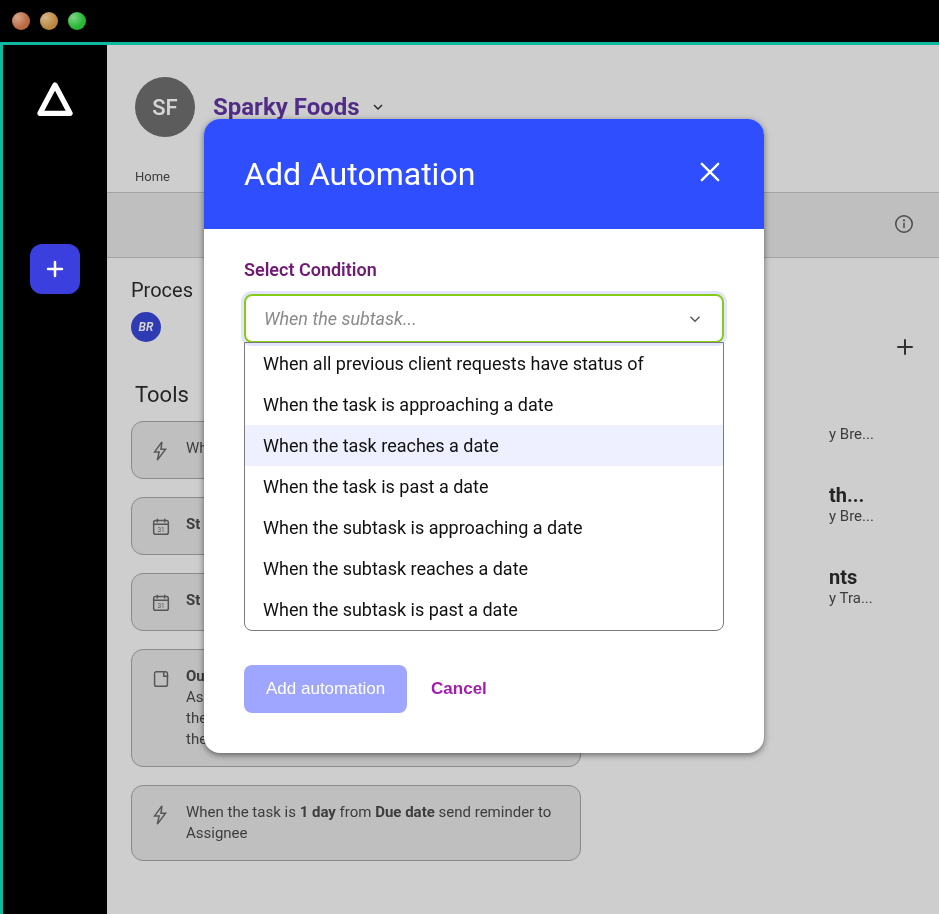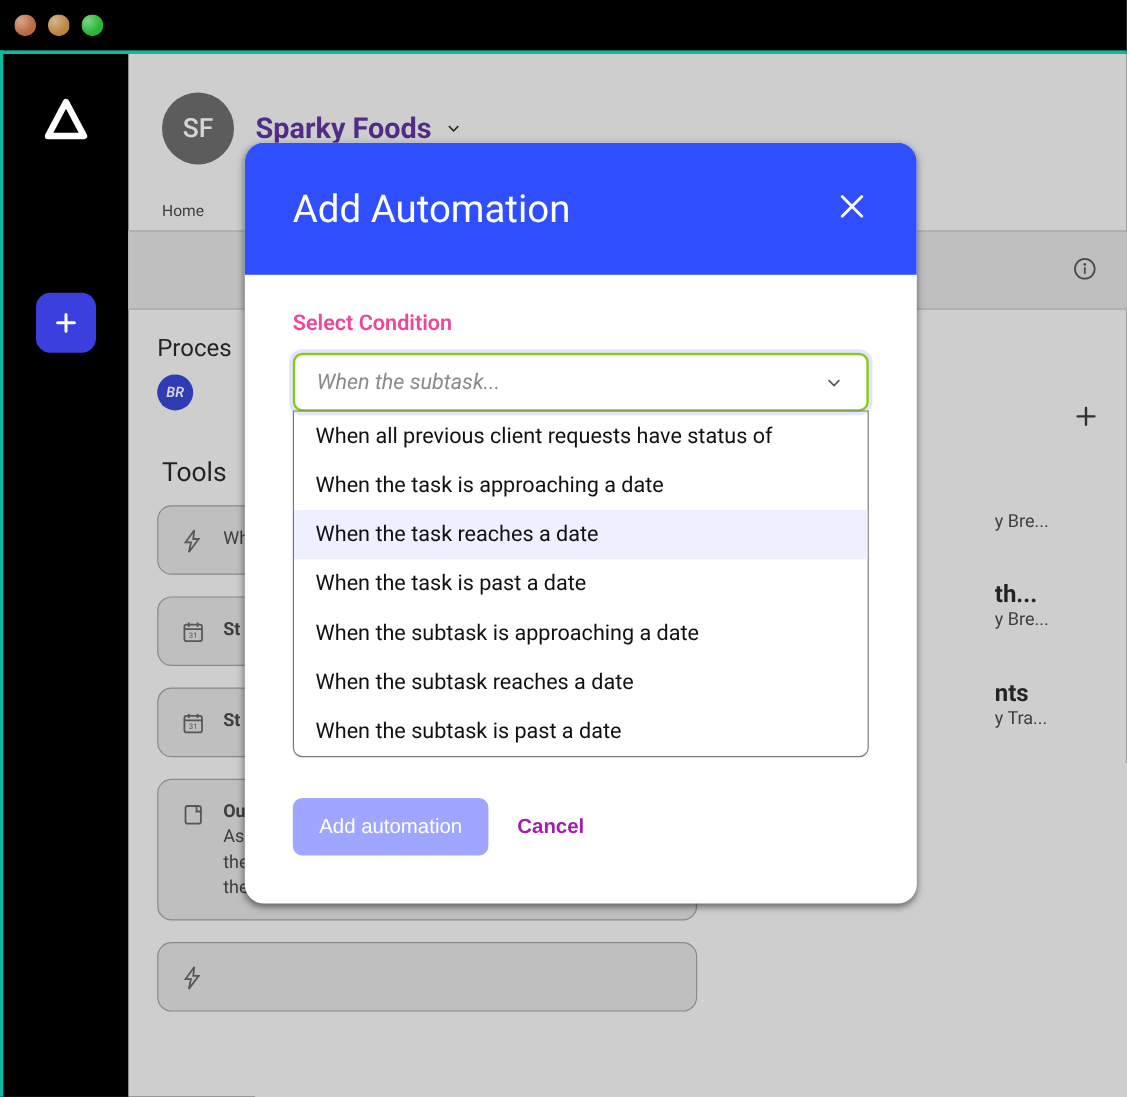--- a/index.html
+++ b/index.html
@@ -152,21 +152,21 @@
   }
   .modal-head {
     background:#2f4fff;
     color:#fff;
     padding: 36px 40px;
     display:flex; align-items:center; justify-content:space-between;
   }
   .modal-title { font-size: 32px; font-weight:400; }
   .close-x svg { width:28px; height:28px; }
   .modal-body { padding: 30px 40px 40px 40px; position:relative; }
-  .section-label { font-size:18px; font-weight:600; color:#ec4899; margin-bottom:14px; }
+  .section-label { font-size:18px; font-weight:600; color:#701a75; margin-bottom:14px; }
   .select-box {
     border: 2px solid #84cc16;
     border-radius: 8px;
     padding: 12px 18px;
     display:flex; align-items:center; justify-content:space-between;
     color:#8a8a8a;
     font-style: italic;
     font-size: 18px;
     box-shadow: 0 0 0 3px rgba(143,149,255,0.25);
   }
@@ -292,20 +292,23 @@
         </svg>
       <div class="card-text">
         <b>Ou</b><br>
         <span>As of 5/12 we're missing the financial statements for the last 6 months. I've reached out to Nina to request the...</span>
       </div>
     </div>
     <div class="card">
       <svg class="card-ico" viewBox="0 0 24 24">
           <path d="M13 2 L5 13h5l-2 9 9-12h-5z" fill="none" stroke="#555" stroke-width="1.6"></path>
         </svg>
+      <div class="card-text">
+        <span>When the task is </span><b>1 day</b><span> from </span><b>Due date</b><span> send reminder to Assignee</span>
+      </div>
     </div>
   </div>
 
   <div class="right-col">
     <div class="rblock">
         <div class="trunc">y Bre...</div>
       </div>
     <div class="rblock">
       <div class="rtitle trunc">th...</div>
       <div class="trunc">y Bre...</div>

